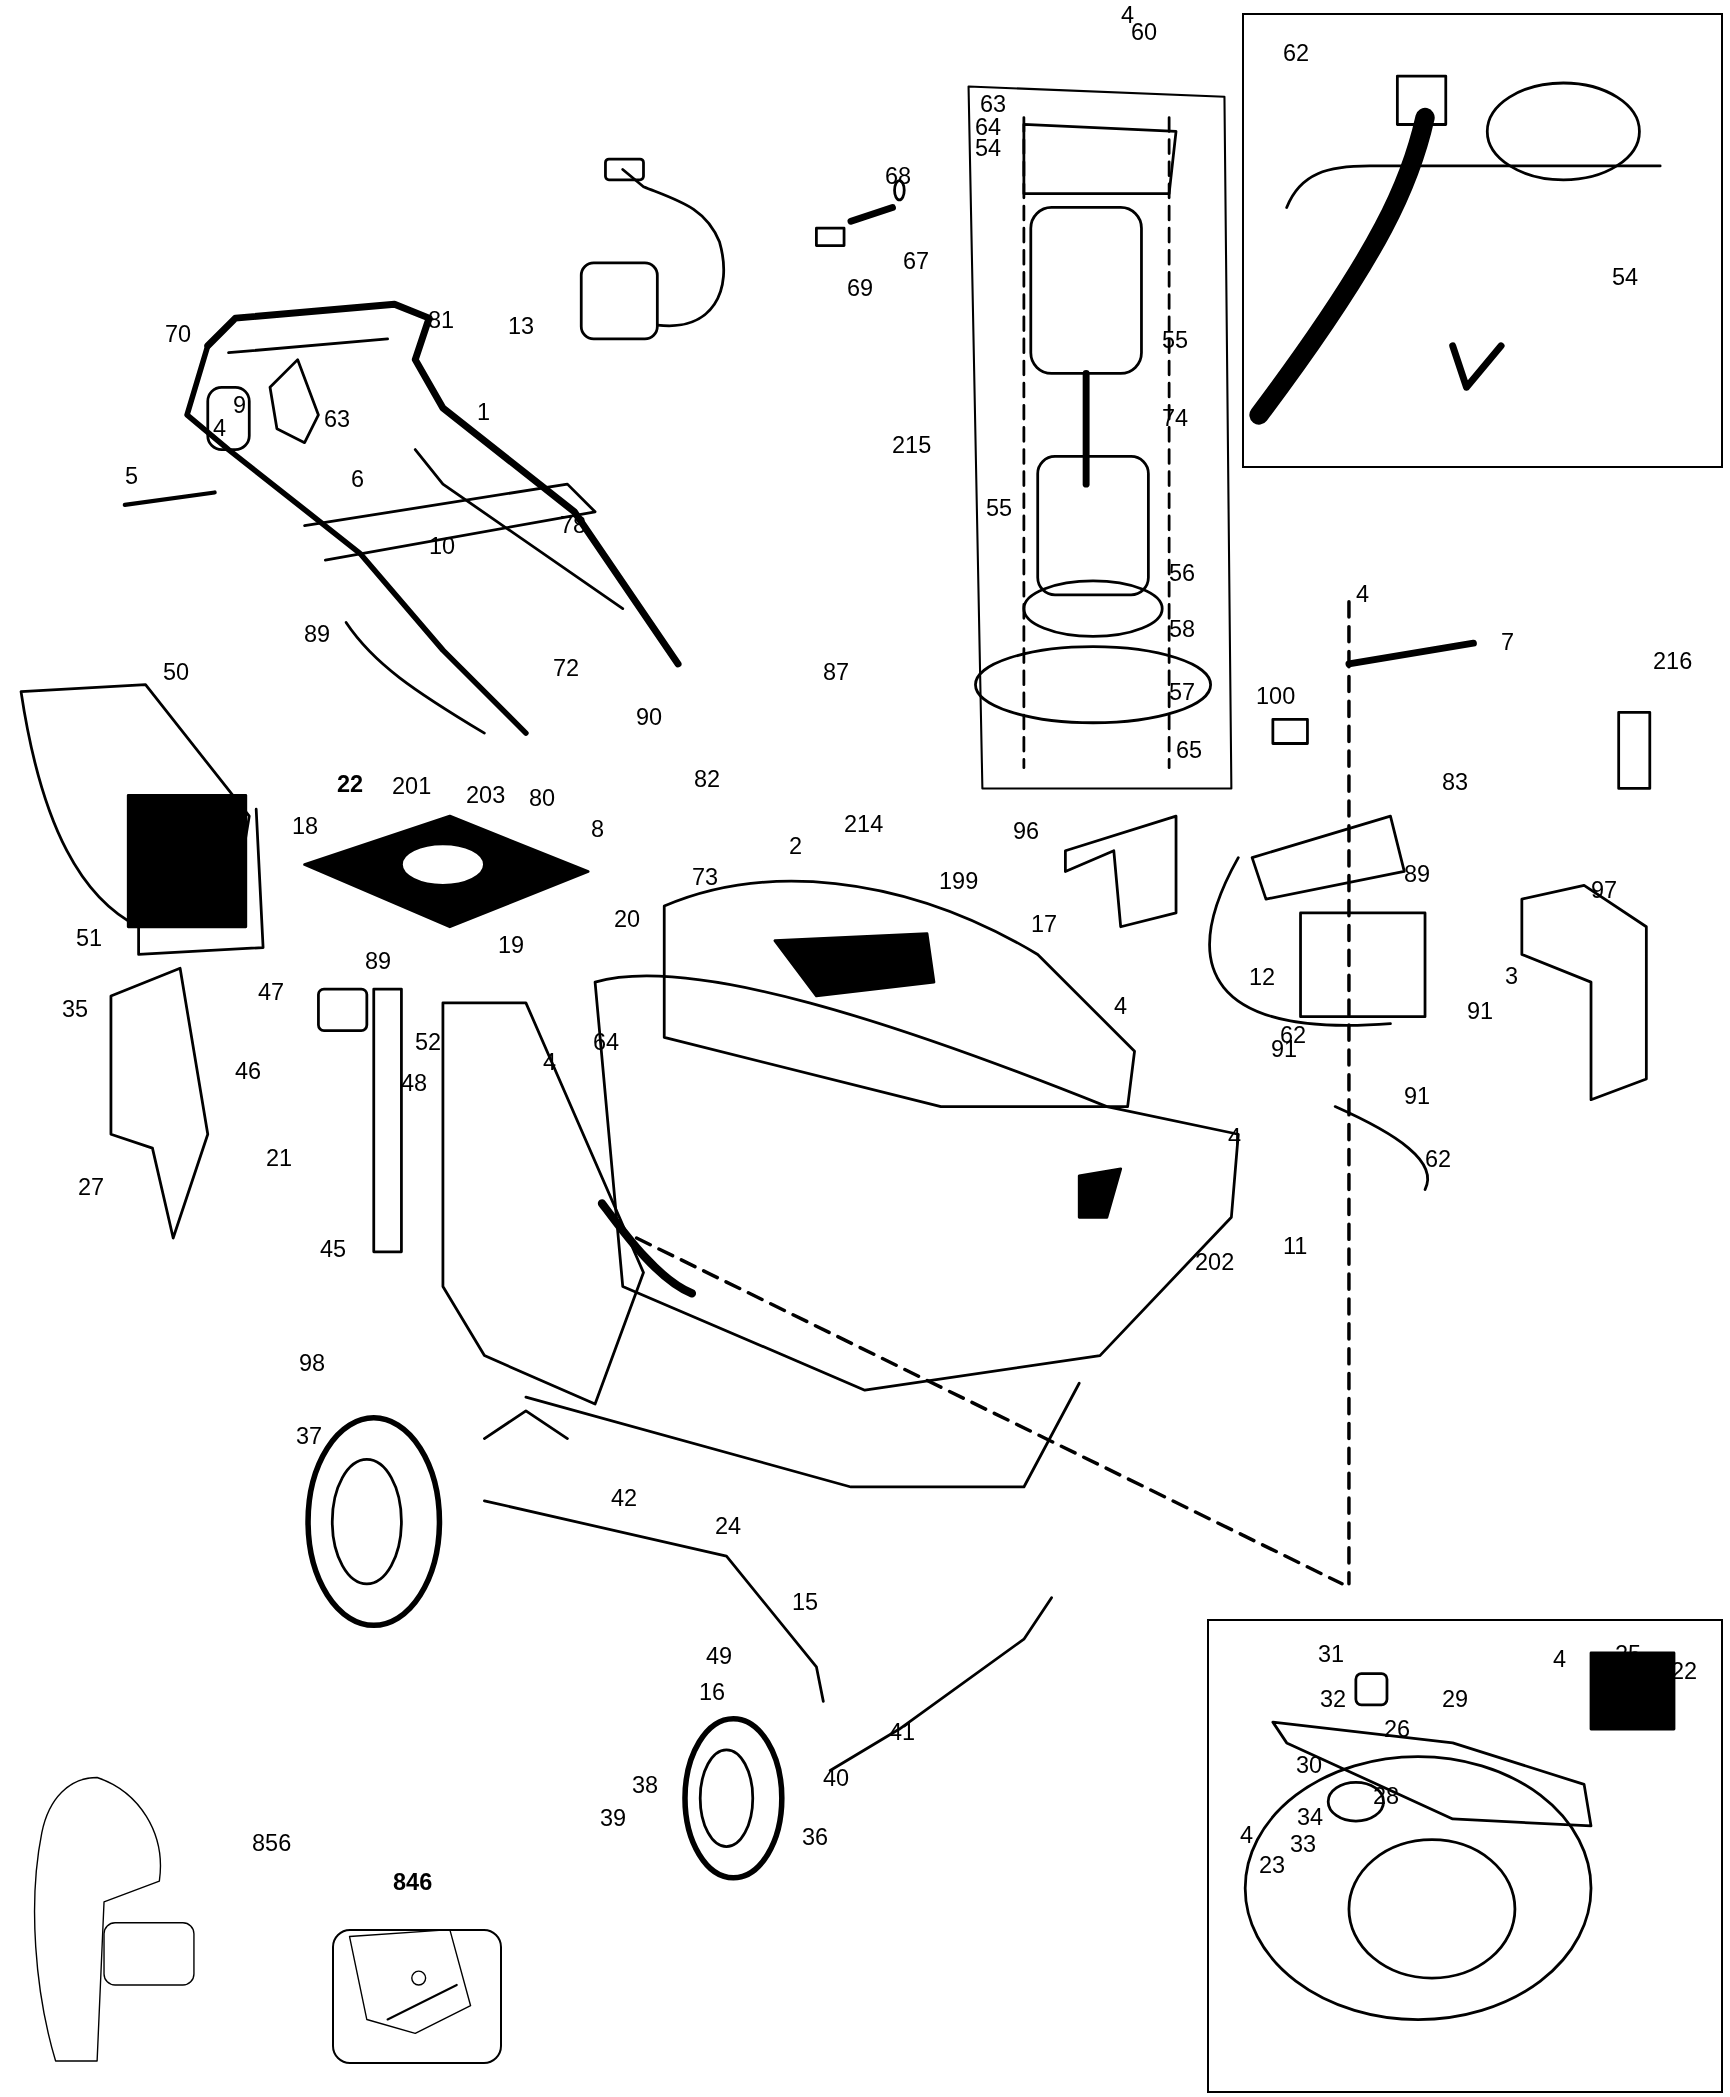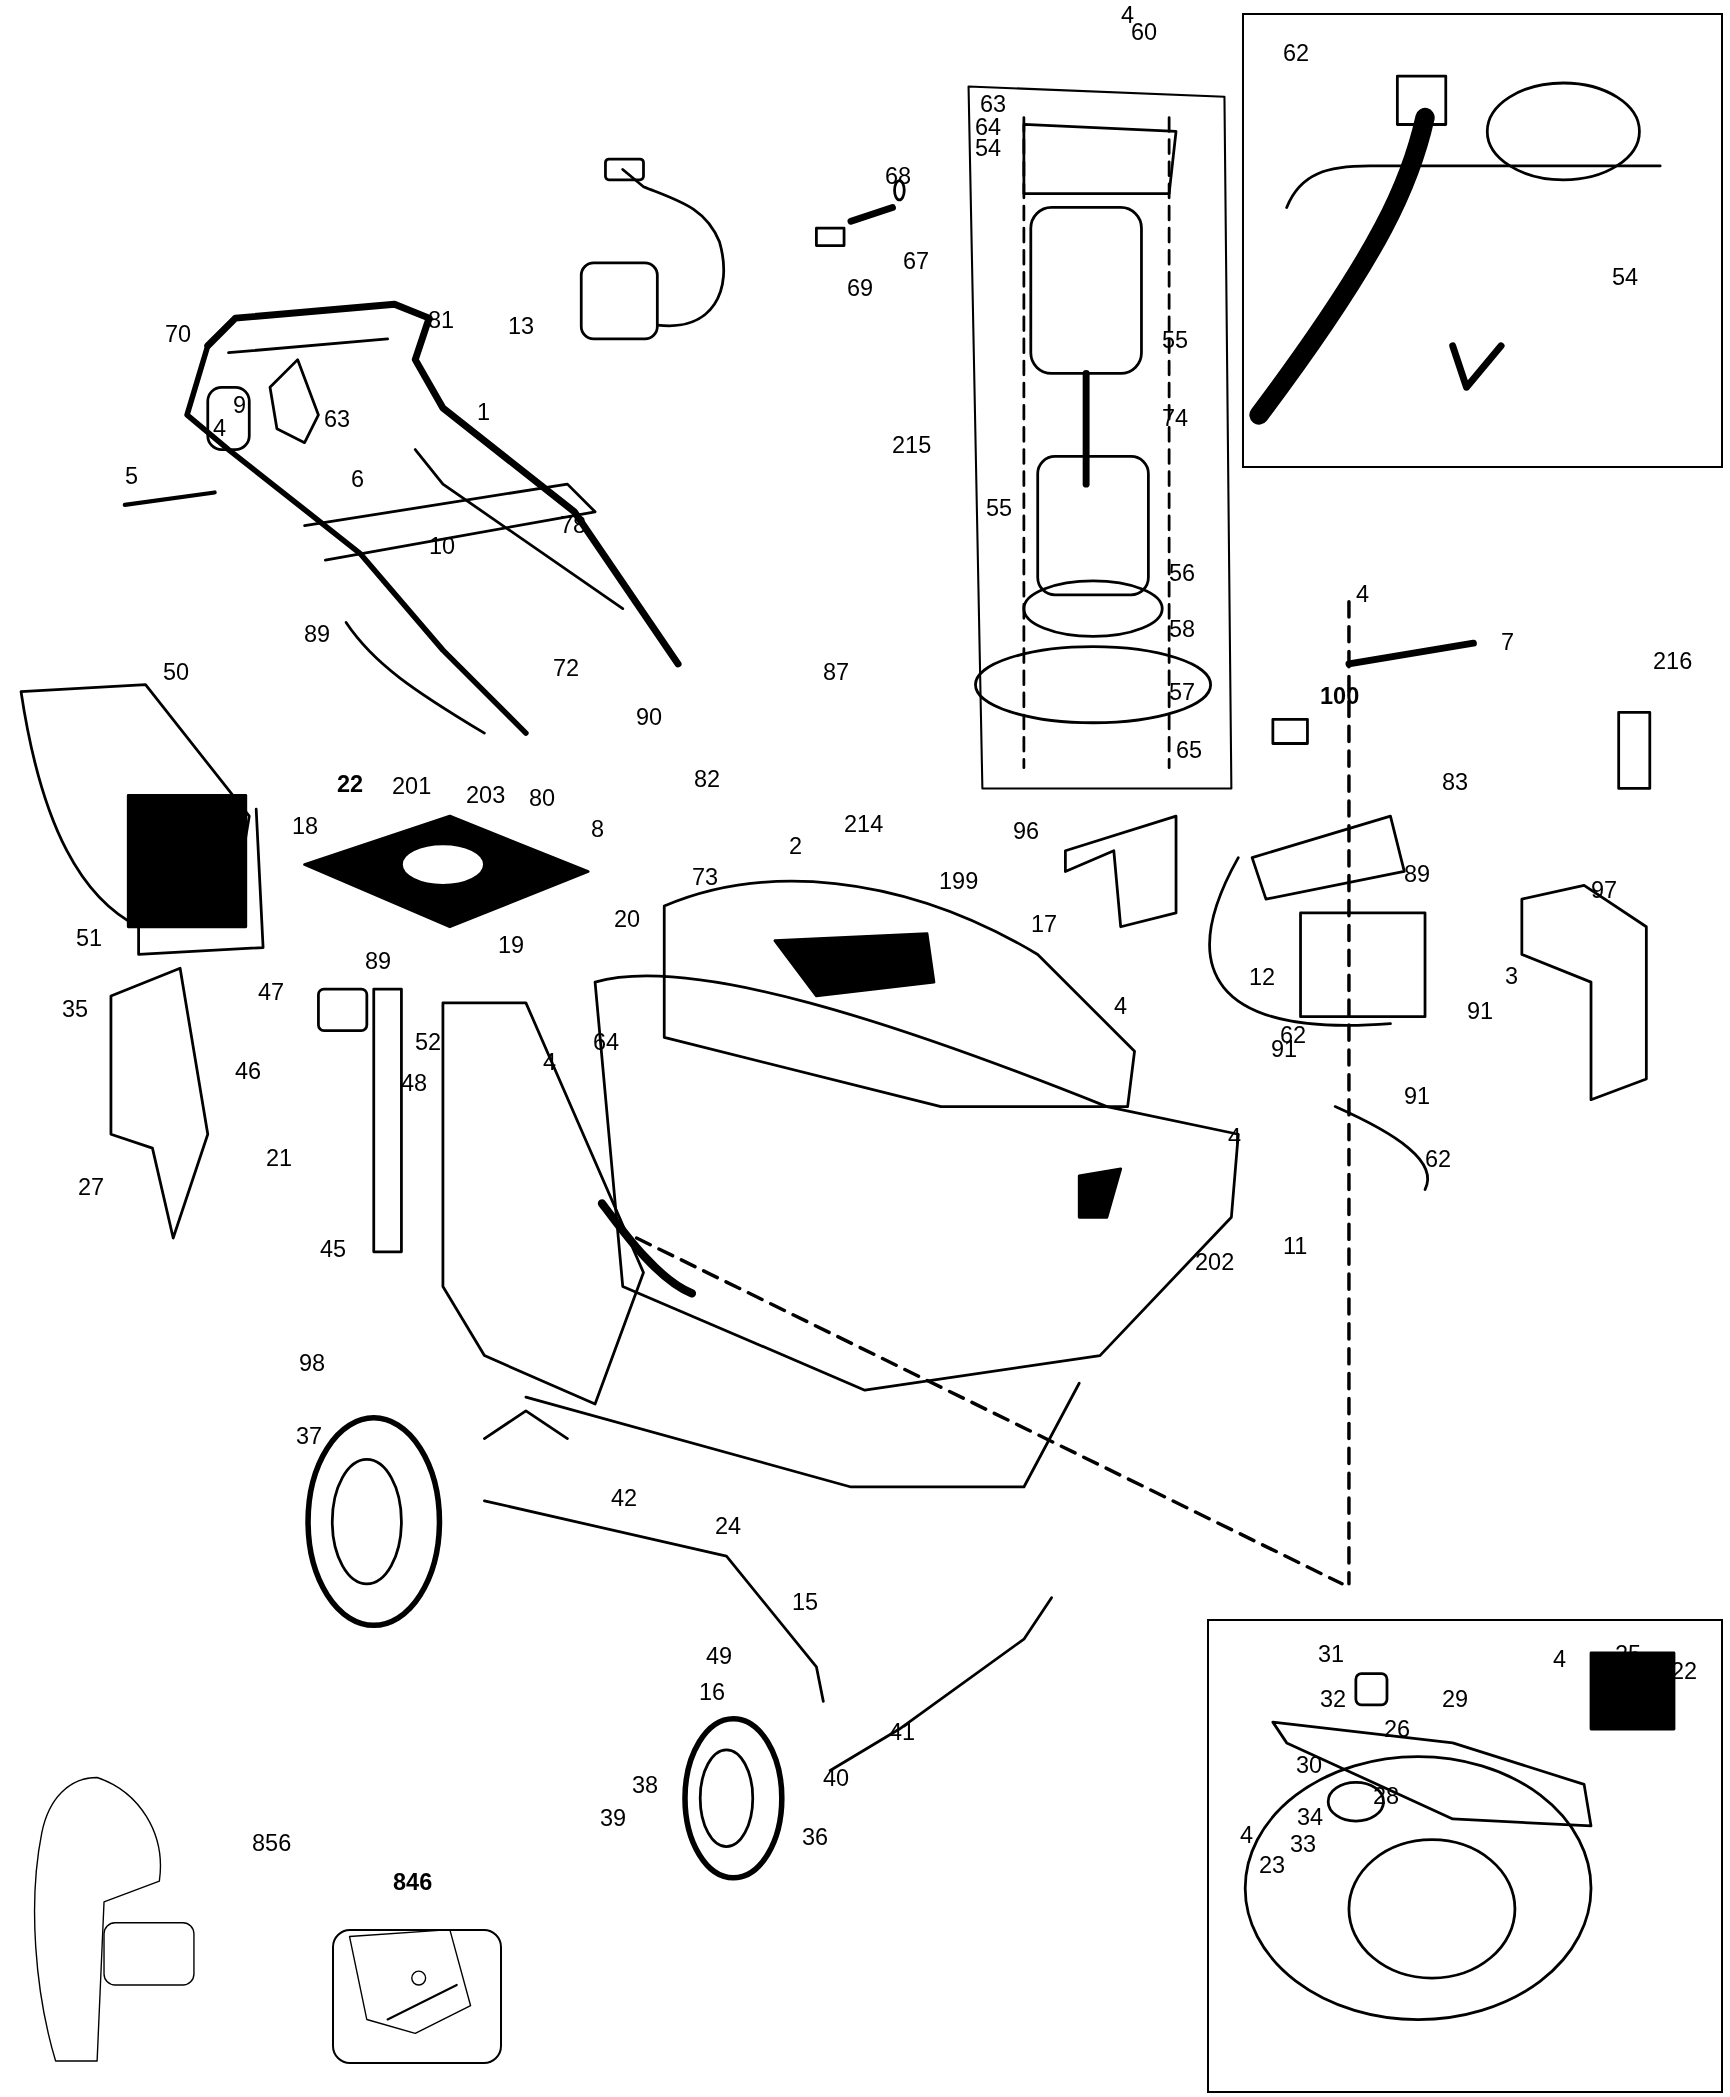--- a/index.html
+++ b/index.html
@@ -180,21 +180,21 @@
   <span class="lbl" style="left:1169px;top:618px;">58</span>
   <span class="lbl" style="left:1169px;top:681px;">57</span>
   <span class="lbl" style="left:1176px;top:739px;">65</span>
 
   <span class="lbl" style="left:1283px;top:42px;">62</span>
   <span class="lbl" style="left:1612px;top:266px;">54</span>
 
   <span class="lbl" style="left:1356px;top:583px;">4</span>
   <span class="lbl" style="left:1501px;top:631px;">7</span>
   <span class="lbl" style="left:1653px;top:650px;">216</span>
-  <span class="lbl" style="left:1320px;top:685px;font-weight:bold;">100</span>
+  <span class="lbl" style="left:1256px;top:685px;">100</span>
   <span class="lbl" style="left:1442px;top:771px;">83</span>
   <span class="lbl" style="left:1013px;top:820px;">96</span>
   <span class="lbl" style="left:1404px;top:863px;">89</span>
   <span class="lbl" style="left:1591px;top:879px;">97</span>
   <span class="lbl" style="left:1249px;top:966px;">12</span>
   <span class="lbl" style="left:1505px;top:965px;">3</span>
   <span class="lbl" style="left:1280px;top:1024px;">62</span>
   <span class="lbl" style="left:1467px;top:1000px;">91</span>
   <span class="lbl" style="left:1271px;top:1038px;">91</span>
   <span class="lbl" style="left:1404px;top:1085px;">91</span>

